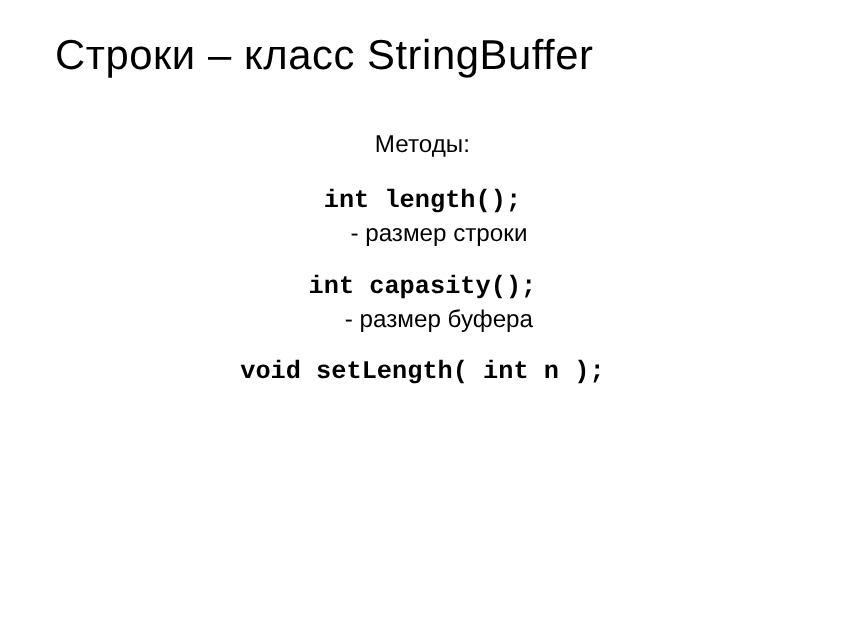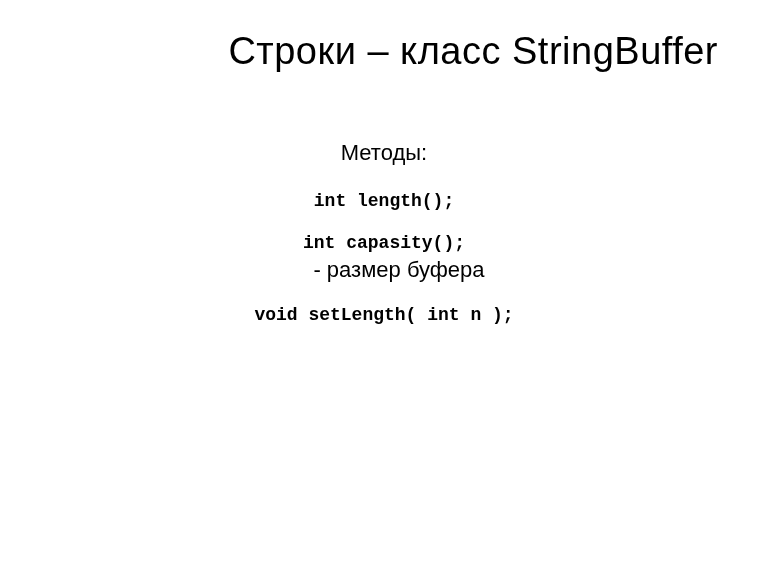--- a/index.html
+++ b/index.html
@@ -13,53 +13,54 @@
       height: 576px;
       background: #ffffff;
       font-family: Arial, Helvetica, sans-serif;
       color: #000000;
       padding: 30px 50px;
       overflow: hidden;
     }
     .title {
       font-size: 38px;
       font-weight: normal;
-      text-align: right;
-      margin-bottom: 67px;
+      text-align: left;
+      margin-bottom: 45px;
       letter-spacing: 0.5px;
     }
     .subtitle {
       font-size: 22px;
       font-weight: normal;
       margin-bottom: 25px;
     }
     .method-block {
       margin-bottom: 22px;
     }
     .method-sig {
       font-family: "Courier New", Courier, monospace;
-      font-size: 18px;
+      font-size: 23px;
       font-weight: bold;
       margin-bottom: 4px;
     }
     .method-desc {
       font-size: 22px;
       font-weight: normal;
       padding-left: 30px;
     }
   </style>
 </head>
 <body>
 
 <h1 class="title">Строки – класс StringBuffer</h1>
 
 <div class="subtitle">Методы:</div>
 
 <div class="method-block">
   <div class="method-sig">int length();</div>
+  <div class="method-desc">- размер строки</div>
 </div>
 
 <div class="method-block">
   <div class="method-sig">int capasity();</div>
   <div class="method-desc">- размер буфера</div>
 </div>
 
 <div class="method-block">
   <div class="method-sig">void setLength( int n );</div>
 </div>

